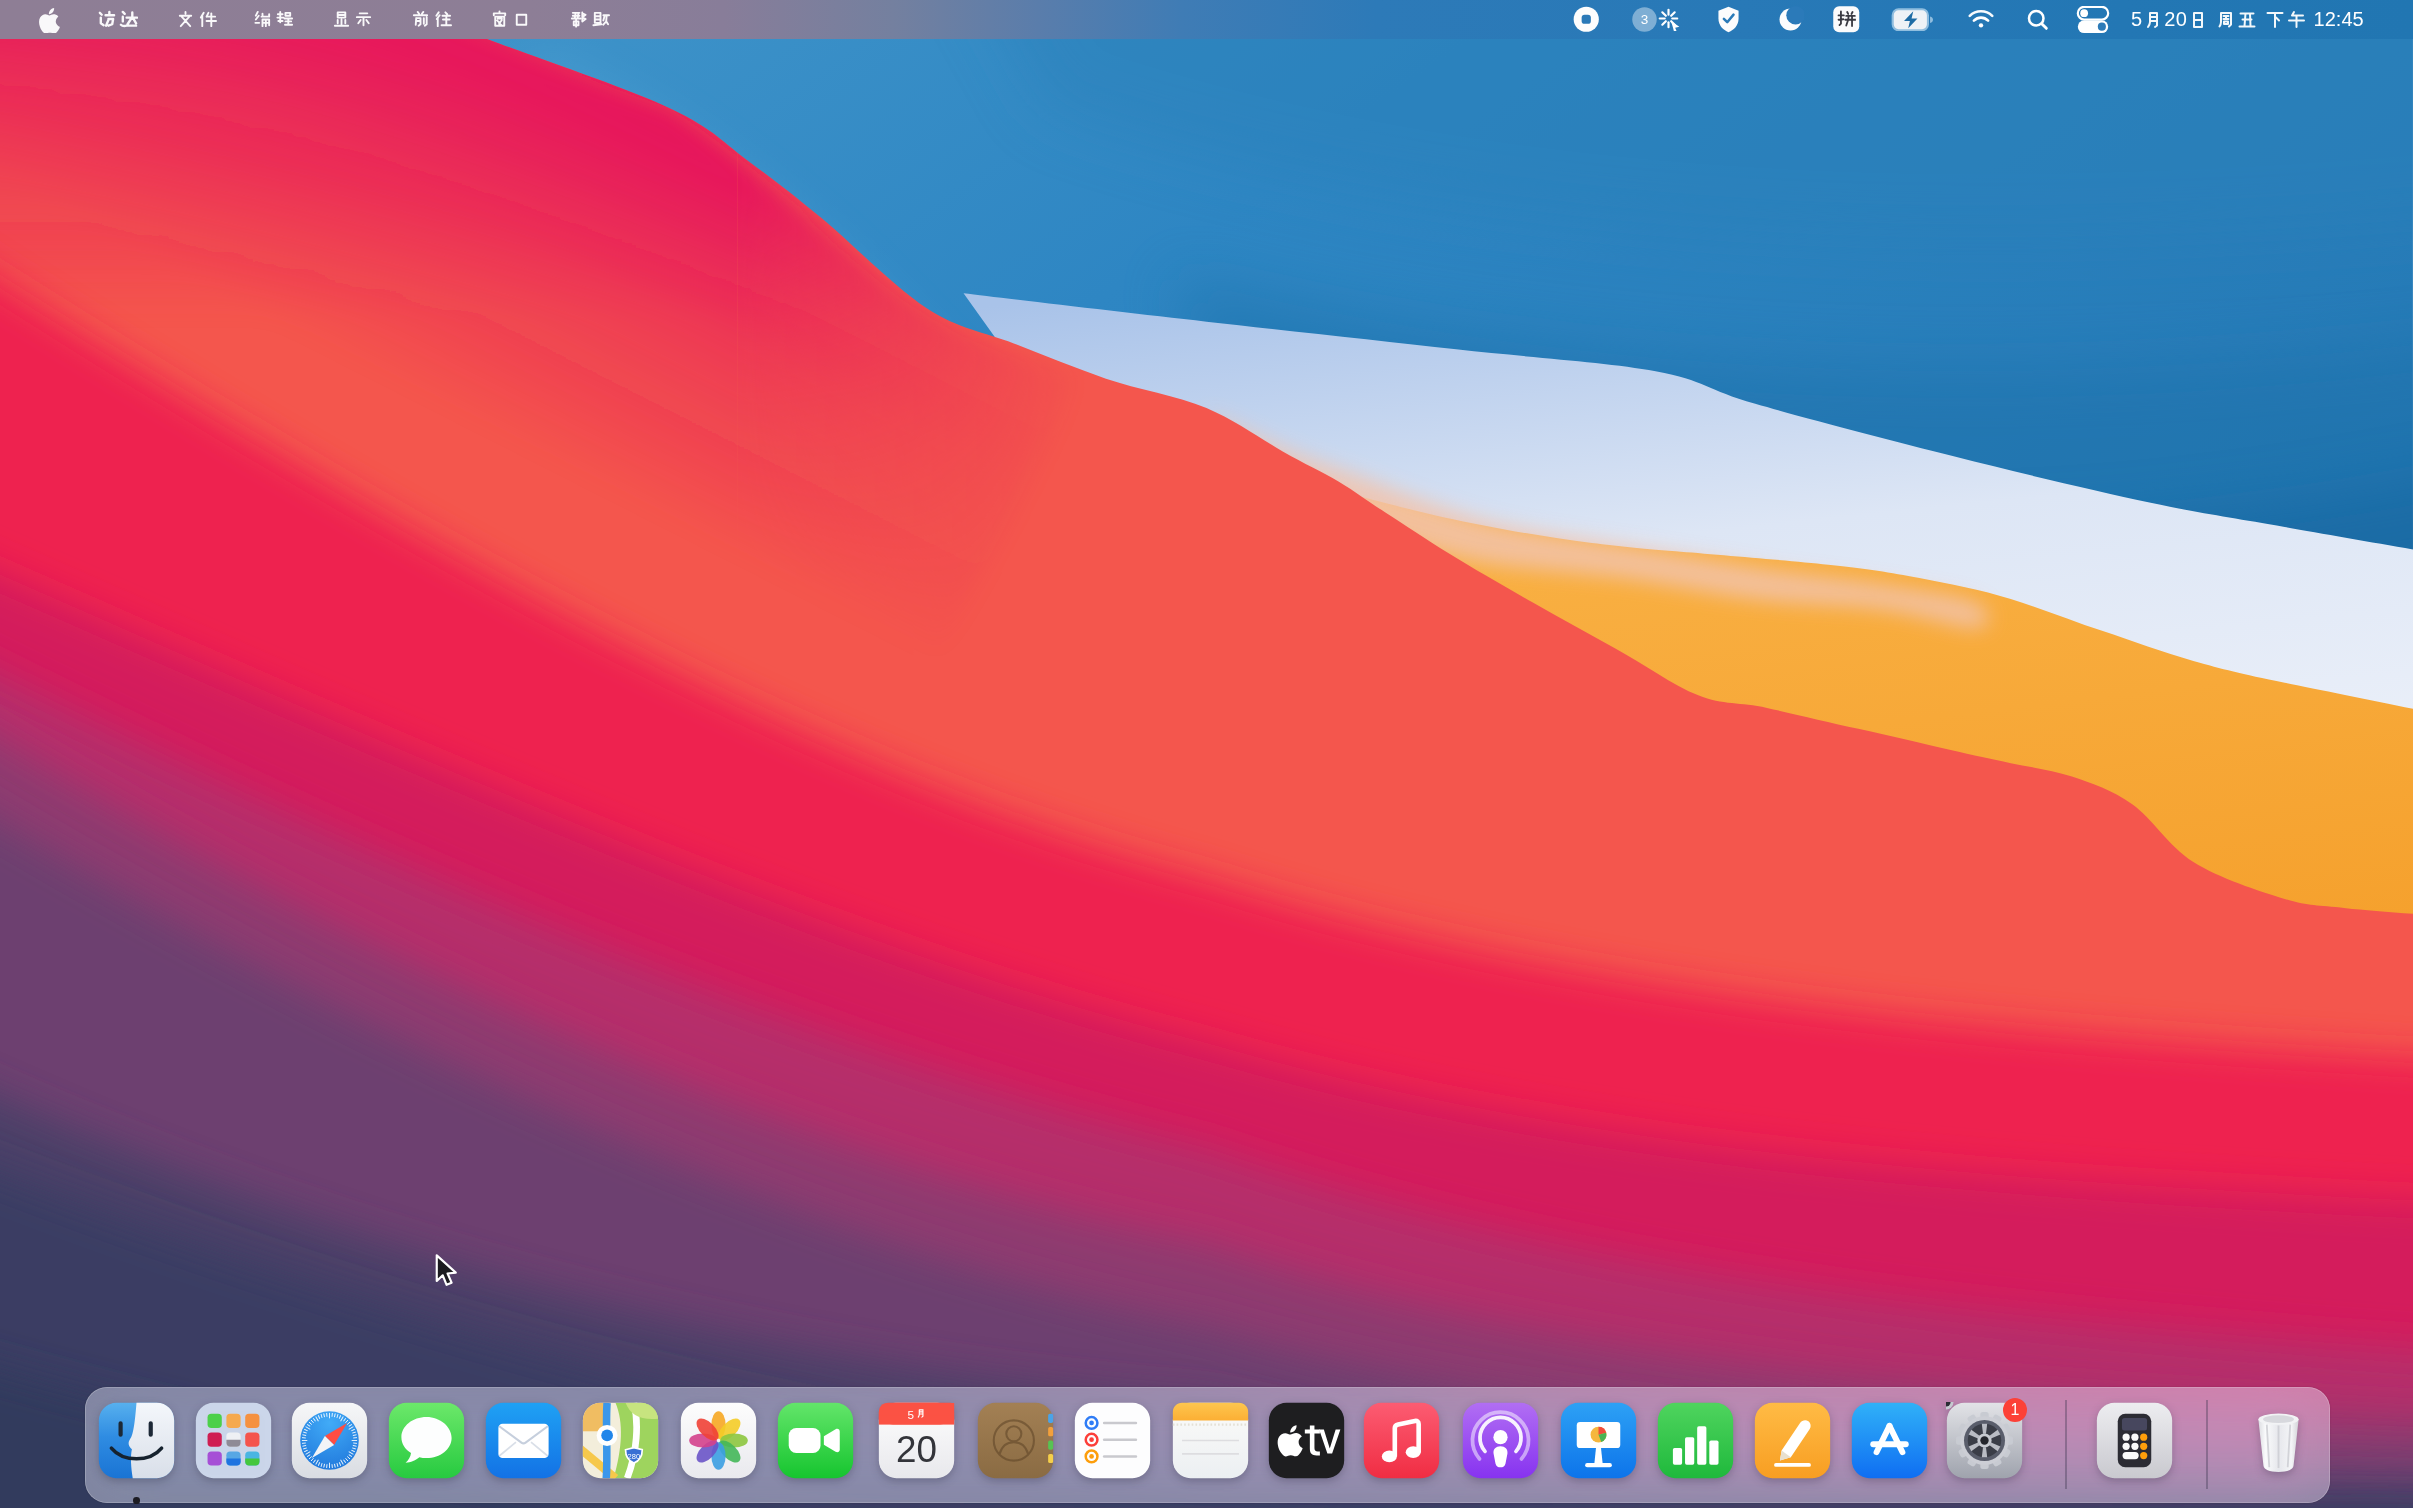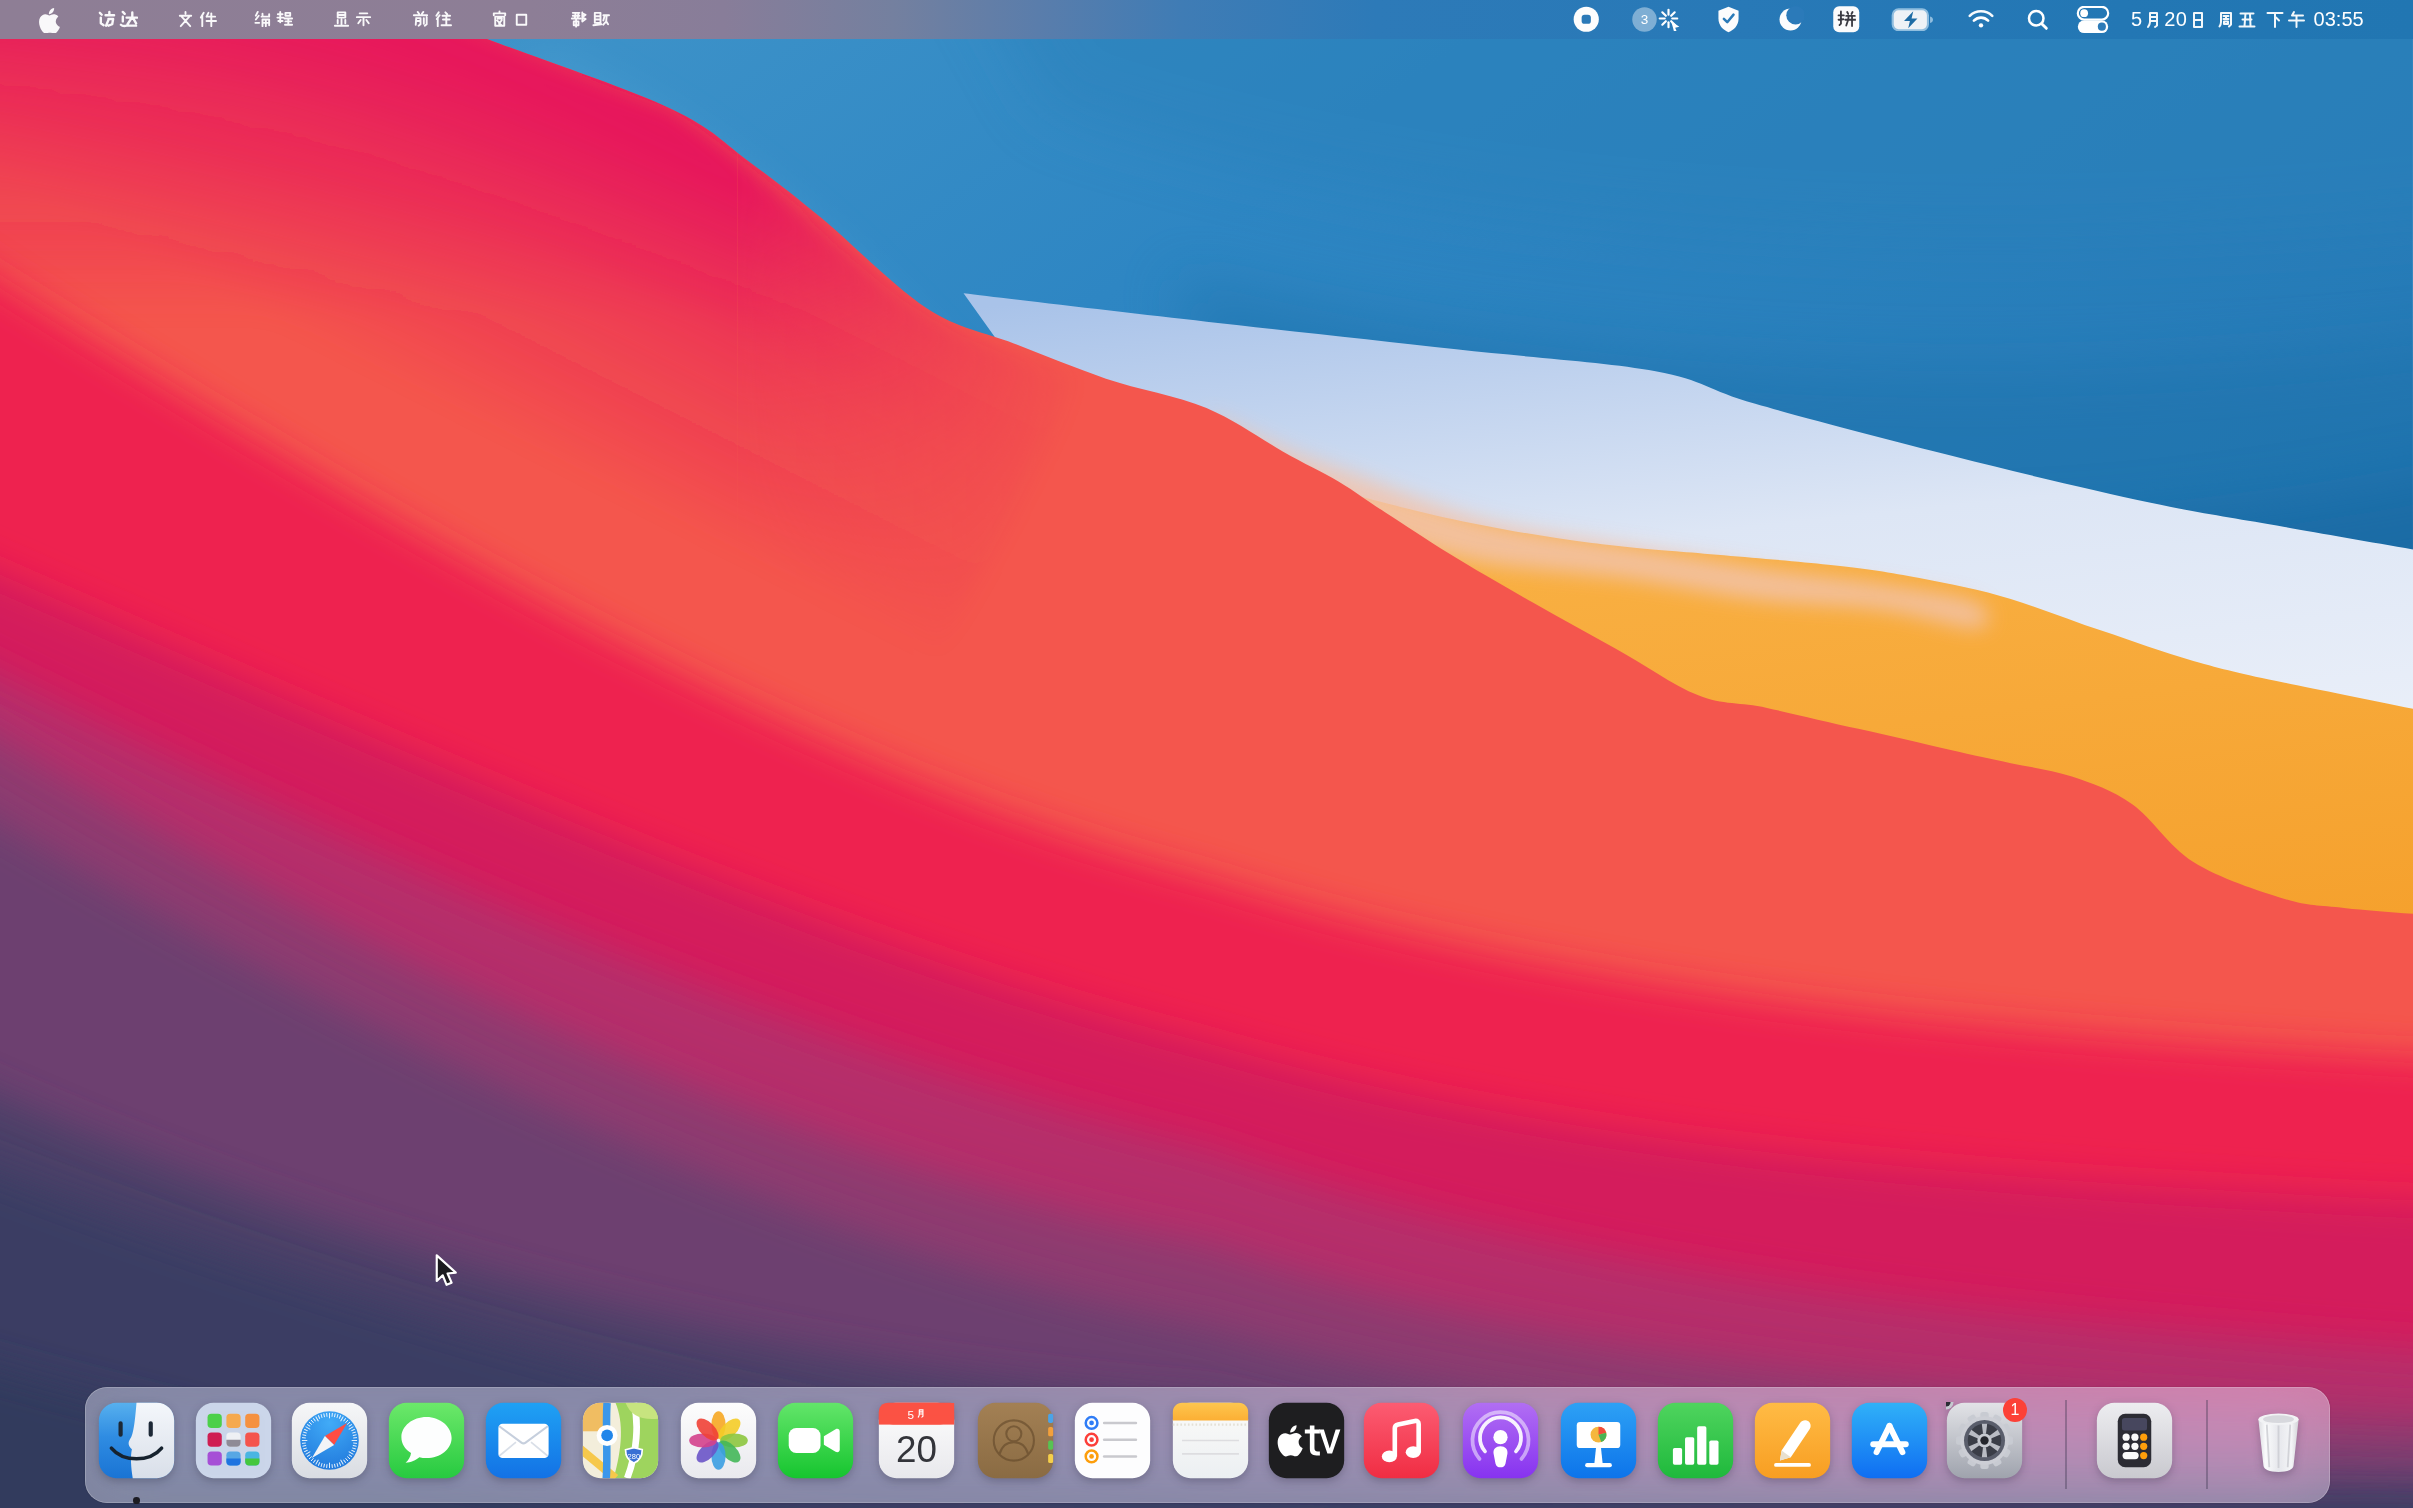--- a/index.html
+++ b/index.html
@@ -225,21 +225,21 @@
           <path d="M3.5,3.5 L16.5,3.5 M8.5,3.5 L7.5,16 M13,3.5 L13.5,16 M5.5,9.5 L14.5,9.5 M2.5,16.5 L17.5,16.5" stroke="#fff" stroke-width="2.0" fill="none" stroke-linecap="round" stroke-linejoin="round" opacity="0.95"></path>
         </svg>
         <span style="width:6.7px"></span>
         <svg width="20" height="20" viewBox="0 0 20 20" style="display:block">
           <path d="M2.5,3 L17.5,3 M10,3 L10,17 M11,7.5 L14,10.5" stroke="#fff" stroke-width="2.0" fill="none" stroke-linecap="round" stroke-linejoin="round" opacity="0.95"></path>
         </svg>
         <svg width="20" height="20" viewBox="0 0 20 20" style="display:block">
           <path d="M8,2 L6,5.5 M6,5.5 L17,5.5 M3,10.5 L18,10.5 M10.5,5.5 L10.5,17" stroke="#fff" stroke-width="2.0" fill="none" stroke-linecap="round" stroke-linejoin="round" opacity="0.95"></path>
         </svg>
         <span style="width:5.9px"></span>
-        <span>03:55</span>
+        <span>12:45</span>
       </div>
     </div>
 <div id="dock"></div>
     <svg class="ic" style="left:98px" width="77" height="77" viewBox="0 0 92 92">
       <defs>
 <linearGradient id="fgr" x1="0" y1="0" x2="0" y2="1">
           <stop offset="0" stop-color="#57b0ee"></stop>
           <stop offset="0.45" stop-color="#2f8ce2"></stop>
           <stop offset="1" stop-color="#1a74d4"></stop>
         </linearGradient>

